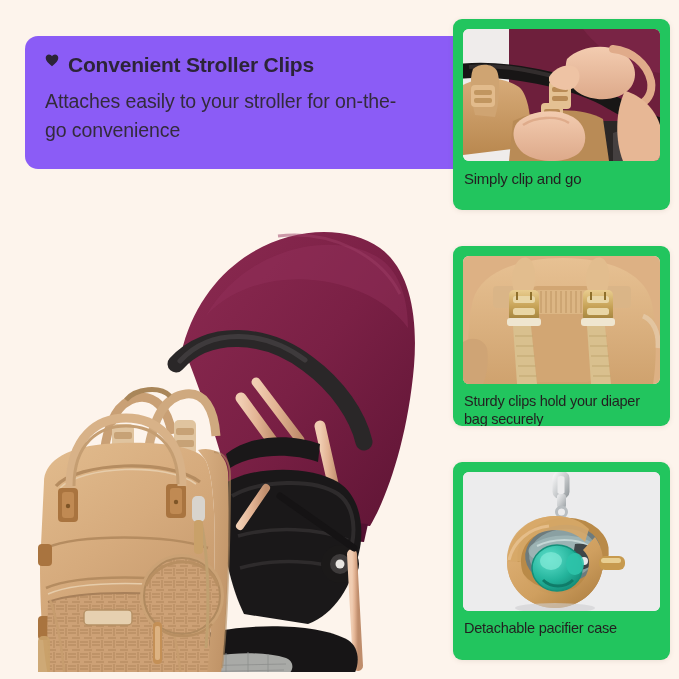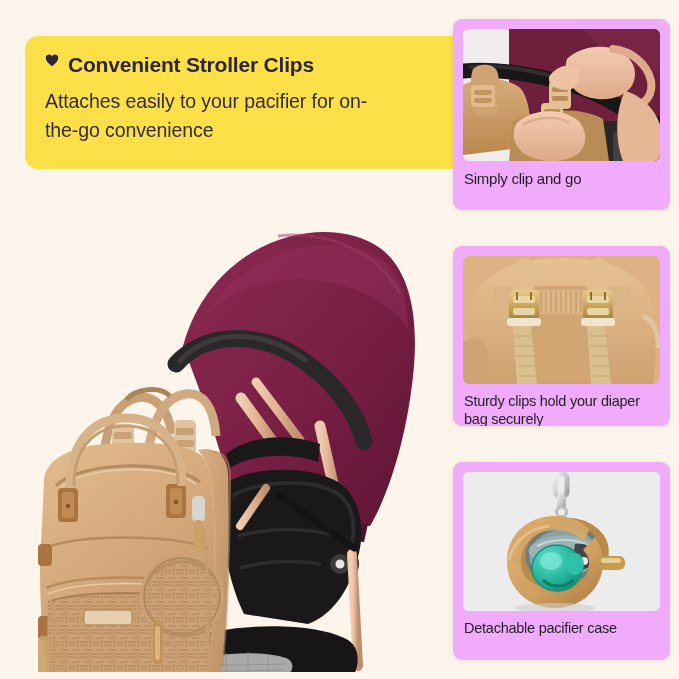--- a/index.html
+++ b/index.html
@@ -7,42 +7,42 @@
     width: 679px; height: 679px;
     font-family: "Liberation Sans", sans-serif;
     background: #fdf4ec;
     overflow: hidden;
   }
   #page { position: relative; width: 679px; height: 679px; background: #fdf4ec; }
 
   
   .headline-box {
     position: absolute; left: 25px; top: 36px; width: 456px; height: 133px;
-    background: #fde047; border-radius: 13px; padding: 16px 22px 0 20px;
+    background: #8b5cf6; border-radius: 13px; padding: 16px 22px 0 20px;
   }
   .headline-row { display: flex; align-items: flex-start; gap: 9px; }
   .heart-icon { flex: 0 0 auto; width: 14px; height: 26px; position: relative; top: 1px; }
   .heart-icon svg { display: block; }
   .headline-title {
     font-size: 21px; font-weight: bold; color: #2c2438; letter-spacing: -0.2px;
     line-height: 26px; white-space: nowrap;
   }
   .headline-sub {
     margin-top: 9px; font-size: 19.5px; color: #332b3c; line-height: 29px;
     letter-spacing: -0.1px; max-width: 352px;
   }
 
   
   .hero { position: absolute; left: 8px; top: 196px; width: 432px; height: 476px; overflow: hidden; }
   .hero-svg { display: block; width: 432px; height: 476px; }
 
   
   .card {
     position: absolute; left: 453px; width: 217px;
-    background: #f0abfc; border-radius: 9px;
+    background: #22c55e; border-radius: 9px;
     box-shadow: 0 1px 5px rgba(120,90,70,0.13);
     overflow: hidden;
   }
   #card-0 { top: 19px;  height: 191px; }
   #card-1 { top: 246px; height: 180px; }
   #card-2 { top: 462px; height: 198px; }
   .card-photo { position: relative; width: 197px; height: 132px; margin: 10px 10px 0 10px;
                 border-radius: 6px; overflow: hidden; background: #efeceb; }
   #card-1 .card-photo { height: 128px; }
   #card-2 .card-photo { height: 139px; background: #ececed; }
@@ -61,21 +61,21 @@
 
   <div class="headline-box">
     <div class="headline-row">
       <span class="heart-icon">
         <svg viewBox="0 0 14 14" width="14" height="14" aria-hidden="true">
           <path d="M7 13.2 C3.2 10 0.7 7.8 0.7 4.9 C0.7 2.9 2.2 1.4 4.0 1.4 C5.3 1.4 6.4 2.1 7 3.2 C7.6 2.1 8.7 1.4 10.0 1.4 C11.8 1.4 13.3 2.9 13.3 4.9 C13.3 7.8 10.8 10 7 13.2 Z" fill="#2c2438"></path>
         </svg>
       </span>
       <span class="headline-title">Convenient Stroller Clips</span>
     </div>
-    <div class="headline-sub">Attaches easily to your pacifier for on-the-go convenience</div>
+    <div class="headline-sub">Attaches easily to your stroller for on-the-go convenience</div>
   </div>
 
   <div class="hero">
     <svg class="hero-svg" viewBox="0 0 432 476">
       <defs>
         <linearGradient id="canopyG" x1="0" y1="0" x2="1" y2="1">
           <stop offset="0" stop-color="#8c2a51"></stop>
             <stop offset="0.5" stop-color="#7a2045"></stop>
             <stop offset="1" stop-color="#5e1434"></stop>
         </linearGradient>

